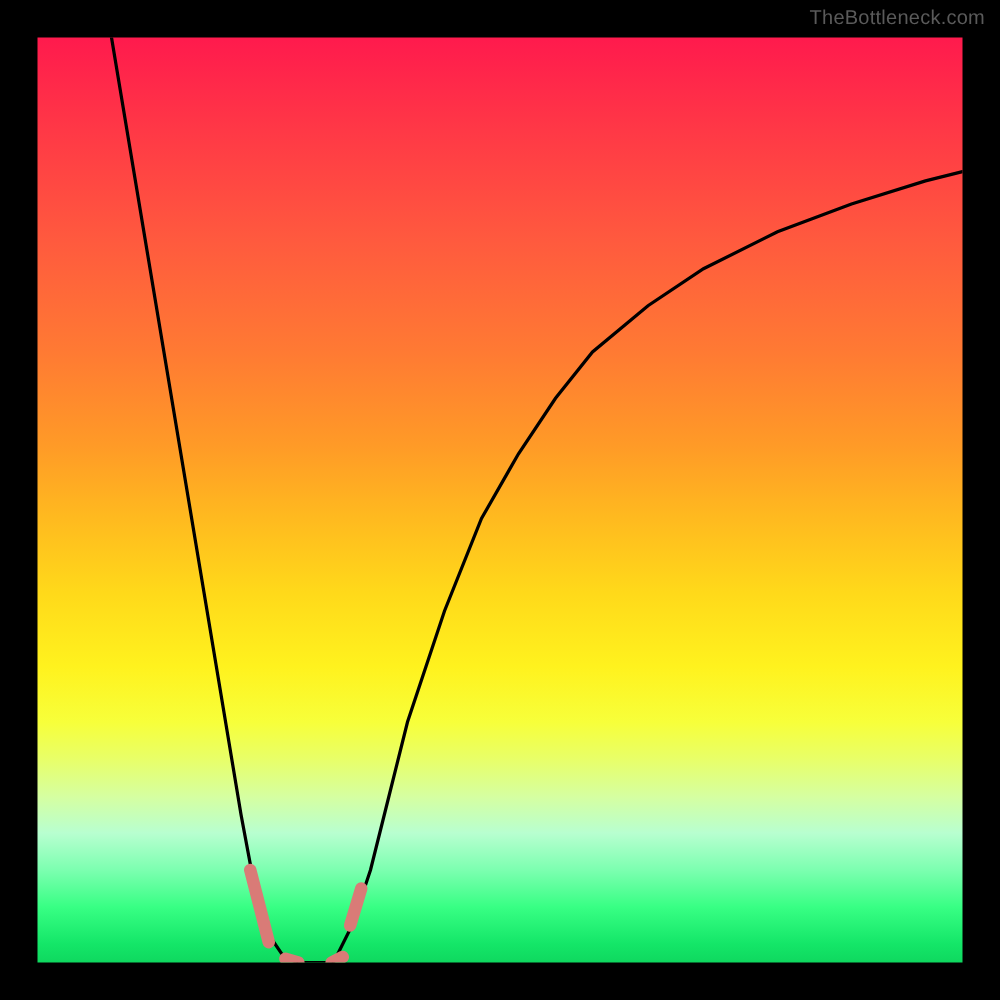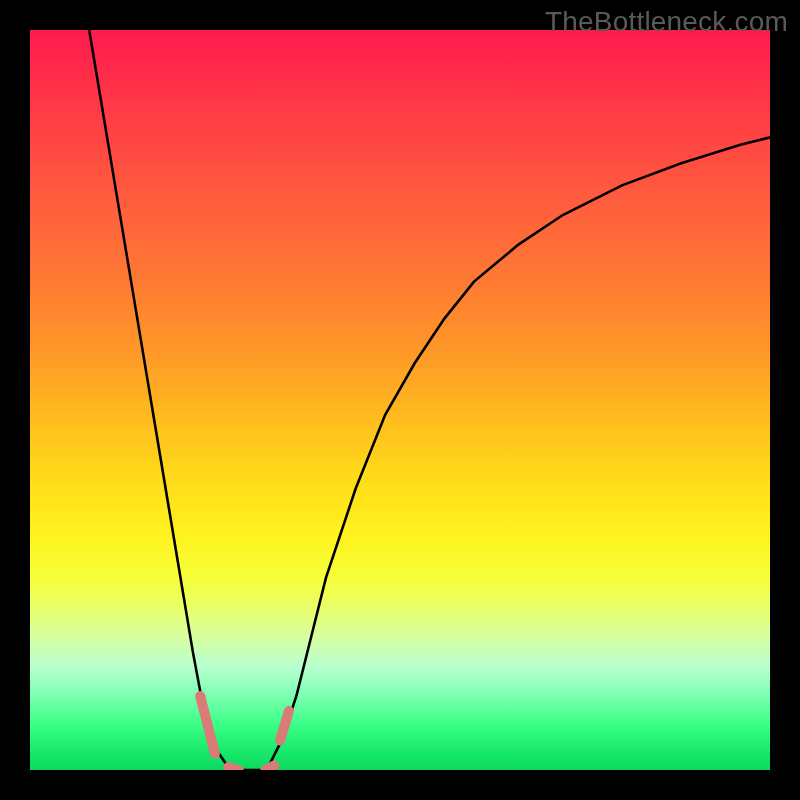--- a/index.html
+++ b/index.html
@@ -42,21 +42,21 @@
   }
   .curve-layer {
     position: absolute;
     inset: 0;
   }
   .watermark {
     position: absolute;
     top: 6px;
     right: 12px;
     font-family: Arial, Helvetica, sans-serif;
-    font-size: 28px;
+    font-size: 16px;
     color: #5a5a5a;
     letter-spacing: 0.2px;
     user-select: none;
   }
 </style>
 </head>
 <body>
 
 <div class="stage">
   <div class="plot">

